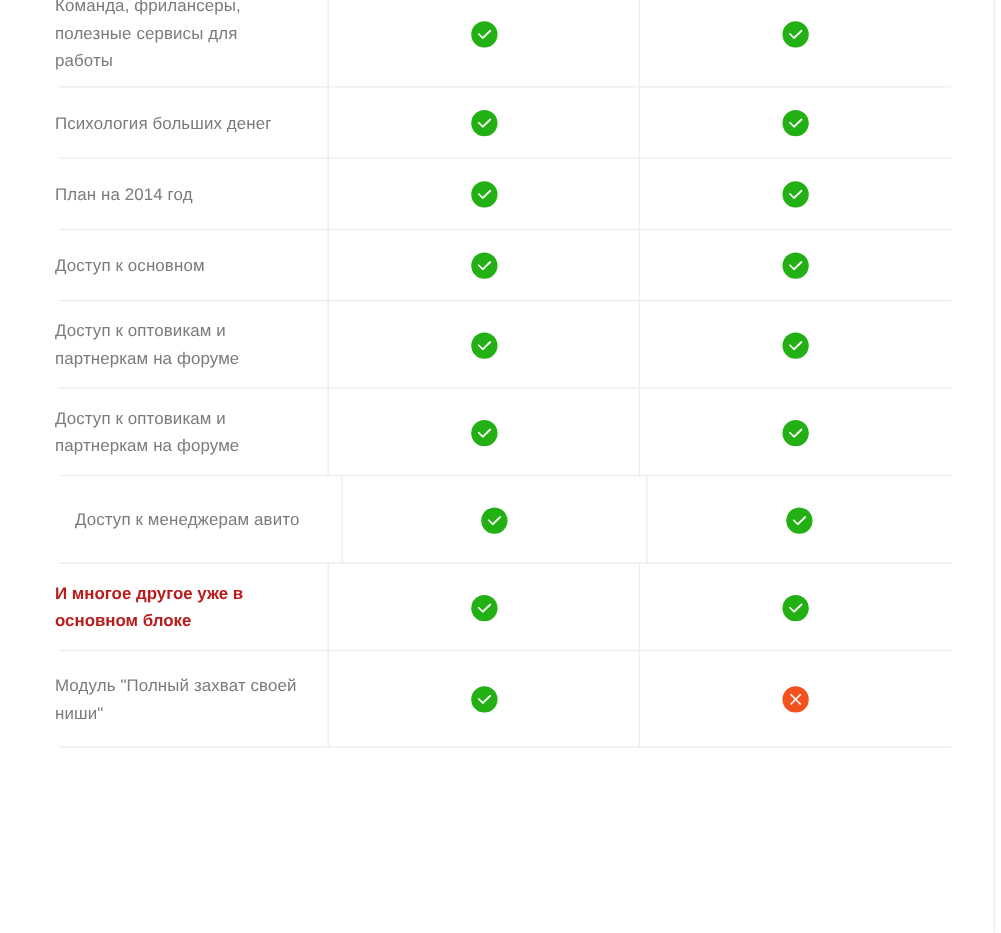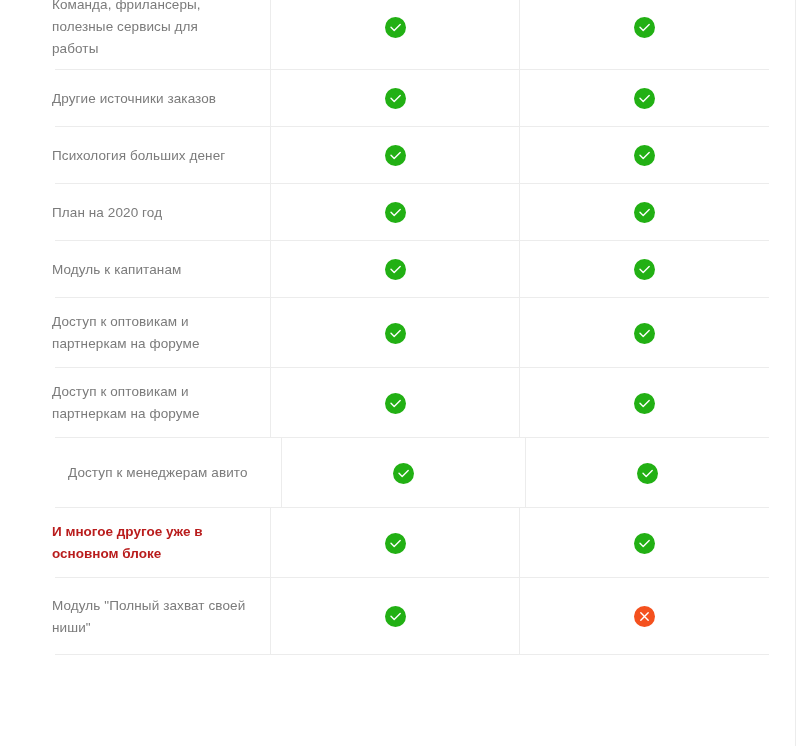--- a/index.html
+++ b/index.html
@@ -17,21 +17,21 @@
   #comparison-table {
     position: relative;
     width: 801px;
     height: 746px;
     background: #ffffff;
     box-sizing: border-box;
   }
 
   .table-inner {
     position: absolute;
-    left: 12px;
+    left: 4px;
     top: 0;
     width: 789px;
     height: 746px;
     background: #ffffff;
   }
 
   
   .page-edge {
     position: absolute;
     right: 0;
@@ -132,80 +132,61 @@
             </span>
           </div>
           <div class="cell-mark cell-plan-2">
             <span class="mark mark-yes">
               <svg width="21" height="21" viewBox="0 0 21 21">
                 <path d="M6 10.2 L9.2 13.4 L15.2 7.6" stroke="#ffffff" stroke-width="1.4" fill="none" stroke-linecap="round" stroke-linejoin="round"></path>
               </svg>
             </span>
           </div>
         </div>
+        <div class="row" style="height: 57px; justify-content: space-between;">
+          <div class="cell-feature">
+            <span class="feature-text">Психология больших денег</span>
+          </div>
+          <div class="cell-mark cell-plan-1">
+            <span class="mark mark-yes">
+              <svg width="21" height="21" viewBox="0 0 21 21">
+                <path d="M6 10.2 L9.2 13.4 L15.2 7.6" stroke="#ffffff" stroke-width="1.4" fill="none" stroke-linecap="round" stroke-linejoin="round"></path>
+              </svg>
+            </span>
+          </div>
+          <div class="cell-mark cell-plan-2">
+            <span class="mark mark-yes">
+              <svg width="21" height="21" viewBox="0 0 21 21">
+                <path d="M6 10.2 L9.2 13.4 L15.2 7.6" stroke="#ffffff" stroke-width="1.4" fill="none" stroke-linecap="round" stroke-linejoin="round"></path>
+              </svg>
+            </span>
+          </div>
+        </div>
         <div class="row" style="height: 57px;">
           <div class="cell-feature">
-            <span class="feature-text">Другие источники заказов</span>
-          </div>
-          <div class="cell-mark cell-plan-1">
-            <span class="mark mark-yes">
-              <svg width="21" height="21" viewBox="0 0 21 21">
-                <path d="M6 10.2 L9.2 13.4 L15.2 7.6" stroke="#ffffff" stroke-width="1.4" fill="none" stroke-linecap="round" stroke-linejoin="round"></path>
-              </svg>
-            </span>
-          </div>
-          <div class="cell-mark cell-plan-2">
-            <span class="mark mark-yes">
-              <svg width="21" height="21" viewBox="0 0 21 21">
-                <path d="M6 10.2 L9.2 13.4 L15.2 7.6" stroke="#ffffff" stroke-width="1.4" fill="none" stroke-linecap="round" stroke-linejoin="round"></path>
-              </svg>
-            </span>
-          </div>
-        </div>
-        <div class="row" style="height: 57px; justify-content: space-between;">
-          <div class="cell-feature">
-            <span class="feature-text">Психология больших денег</span>
+            <span class="feature-text">План на 2014 год</span>
           </div>
           <div class="cell-mark cell-plan-1">
             <span class="mark mark-yes">
               <svg width="21" height="21" viewBox="0 0 21 21">
                 <path d="M6 10.2 L9.2 13.4 L15.2 7.6" stroke="#ffffff" stroke-width="1.4" fill="none" stroke-linecap="round" stroke-linejoin="round"></path>
               </svg>
             </span>
           </div>
           <div class="cell-mark cell-plan-2">
             <span class="mark mark-yes">
               <svg width="21" height="21" viewBox="0 0 21 21">
                 <path d="M6 10.2 L9.2 13.4 L15.2 7.6" stroke="#ffffff" stroke-width="1.4" fill="none" stroke-linecap="round" stroke-linejoin="round"></path>
               </svg>
             </span>
           </div>
         </div>
         <div class="row" style="height: 57px;">
           <div class="cell-feature">
-            <span class="feature-text">План на 2020 год</span>
-          </div>
-          <div class="cell-mark cell-plan-1">
-            <span class="mark mark-yes">
-              <svg width="21" height="21" viewBox="0 0 21 21">
-                <path d="M6 10.2 L9.2 13.4 L15.2 7.6" stroke="#ffffff" stroke-width="1.4" fill="none" stroke-linecap="round" stroke-linejoin="round"></path>
-              </svg>
-            </span>
-          </div>
-          <div class="cell-mark cell-plan-2">
-            <span class="mark mark-yes">
-              <svg width="21" height="21" viewBox="0 0 21 21">
-                <path d="M6 10.2 L9.2 13.4 L15.2 7.6" stroke="#ffffff" stroke-width="1.4" fill="none" stroke-linecap="round" stroke-linejoin="round"></path>
-              </svg>
-            </span>
-          </div>
-        </div>
-        <div class="row" style="height: 57px;">
-          <div class="cell-feature">
-            <span class="feature-text">Модуль к капитанам</span>
+            <span class="feature-text">Доступ к основном</span>
           </div>
           <div class="cell-mark cell-plan-1">
             <span class="mark mark-yes">
               <svg width="21" height="21" viewBox="0 0 21 21">
                 <path d="M6 10.2 L9.2 13.4 L15.2 7.6" stroke="#ffffff" stroke-width="1.4" fill="none" stroke-linecap="round" stroke-linejoin="round"></path>
               </svg>
             </span>
           </div>
           <div class="cell-mark cell-plan-2">
             <span class="mark mark-yes">

